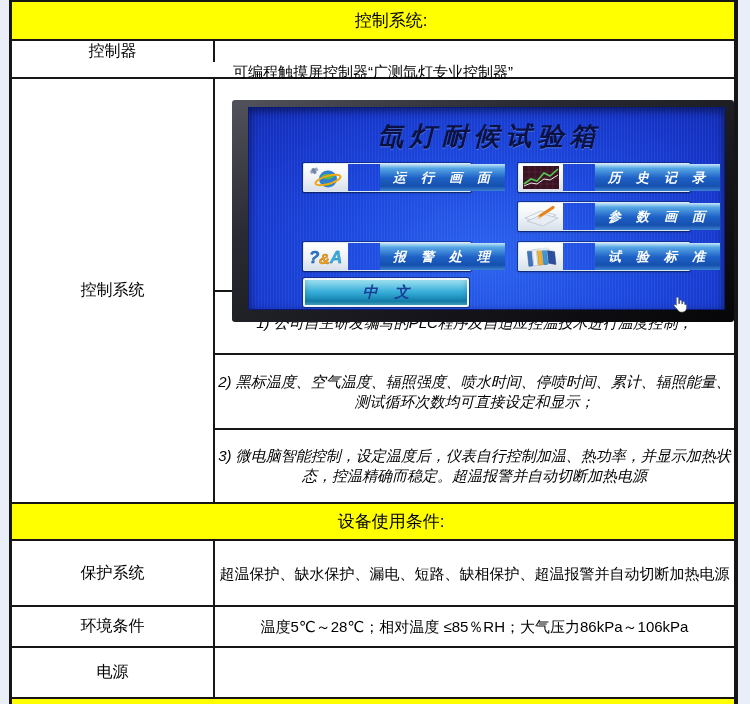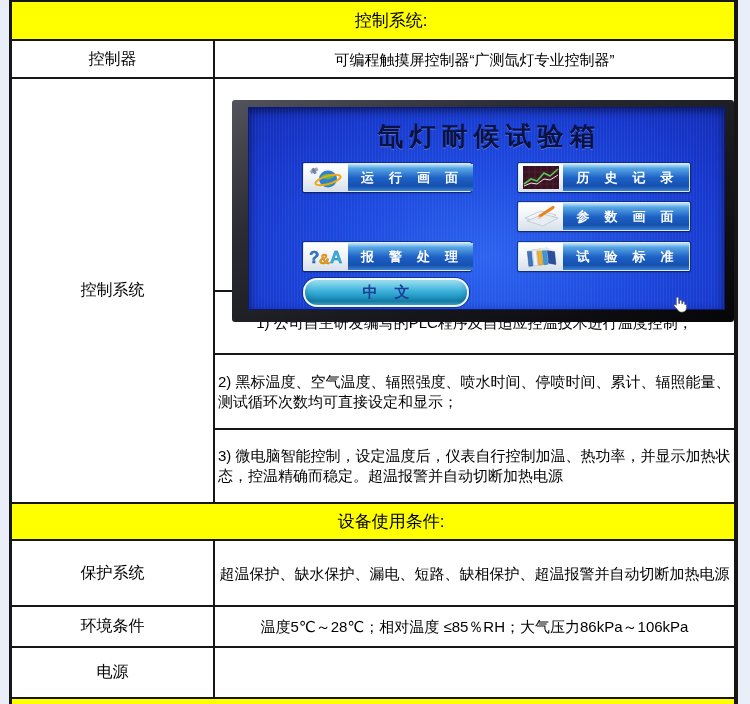--- a/index.html
+++ b/index.html
@@ -33,30 +33,30 @@
   .row{display:flex;border-bottom:2px solid #161616;}
   .cl{
     width:201px;border-right:2px solid #161616;
     display:flex;align-items:center;justify-content:center;
     font-size:16px;color:#000;text-align:center;flex-shrink:0;
   }
   .cr{
     flex:1;display:flex;align-items:center;justify-content:center;
     text-align:center;font-size:15px;line-height:19px;color:#000;padding:0 4px;
   }
-  .r-controller{height:36px;}
+  .r-controller{height:36px;flex-direction:column;}
   .r-big{height:423px;}
-  .col2big{flex:1;display:flex;flex-direction:column;}
+  .col2big{flex:1;display:flex;flex-direction:column;font-style:italic;}
   .photocell{
     height:274px;border-bottom:2px solid #161616;
     position:relative;background:#fff;
   }
   .item{
     display:flex;align-items:center;justify-content:center;
-    text-align:left;font-size:15px;line-height:20px;color:#000;padding:16px 3px;
+    text-align:center;font-size:15px;line-height:20px;color:#000;padding:16px 3px;
   }
   .i1{height:38px;border-bottom:2px solid #161616;}
   .i2{height:53px;border-bottom:2px solid #161616;}
   .i3{flex:1;}
   .r-prot{height:64px;}
   .r-env{height:39px;}
   .r-pow{height:49px;}
   .sliver{height:5px;background:#ffff00;}
 
   
@@ -79,41 +79,42 @@
     font-family:"Liberation Serif","DejaVu Serif",serif;
     font-weight:bold;font-size:26px;letter-spacing:6px;padding-left:6px;
     color:#0b1140;box-sizing:border-box;
     text-shadow:0 1px 0 rgba(160,200,255,.35);
   }
   .mbtn{
     position:absolute;height:27px;display:flex;
     border:1px solid #dce9f6;
     box-shadow:0 0 0 1px rgba(8,30,90,.55),0 1px 2px rgba(0,0,10,.45);
     border-radius:1px;
+    gap:32px;
   }
   .micon{
     width:44px;flex-shrink:0;
     background:linear-gradient(180deg,#ffffff 0%,#eef2f6 55%,#d8e0ea 100%);
     display:flex;align-items:center;justify-content:center;overflow:hidden;
   }
   .mlabel{
     flex:1;display:flex;align-items:center;justify-content:center;
     background:linear-gradient(180deg,#c6e6fa 0%,#56a6e4 16%,#1e61c6 52%,#1550ae 82%,#3c82cf 100%);
     color:#ffffff;font-weight:bold;font-size:13px;
     letter-spacing:15px;padding-left:13px;white-space:nowrap;
   }
   .pl{left:54px;width:166px;}
   .pr{left:269px;width:170px;}
   .rw1{top:55px;} .rw2{top:94px;} .rw3{top:134px;}
   .lang{
     position:absolute;top:170px;height:29px;
     display:flex;align-items:center;justify-content:center;
     border:2px solid #eef6fb;
     box-shadow:0 0 0 1px rgba(8,30,90,.6),inset 0 -4px 6px rgba(0,30,60,.25);
-    border-radius:14px;box-sizing:border-box;
+    border-radius:2px;box-sizing:border-box;
     font-weight:bold;white-space:nowrap;
   }
   .lang.cn{
     left:54px;width:166px;
     background:linear-gradient(180deg,#9fe2f2 0%,#3bb0da 45%,#1489b6 85%,#55c2e0 100%);
     color:#1b3f96;font-size:15px;letter-spacing:17px;padding-left:17px;
   }
   .lang.en{
     left:269px;width:170px;
     background:linear-gradient(180deg,#fdf8cf 0%,#f6e14a 28%,#eecd13 58%,#d9ba0a 82%,#f3e687 100%);

